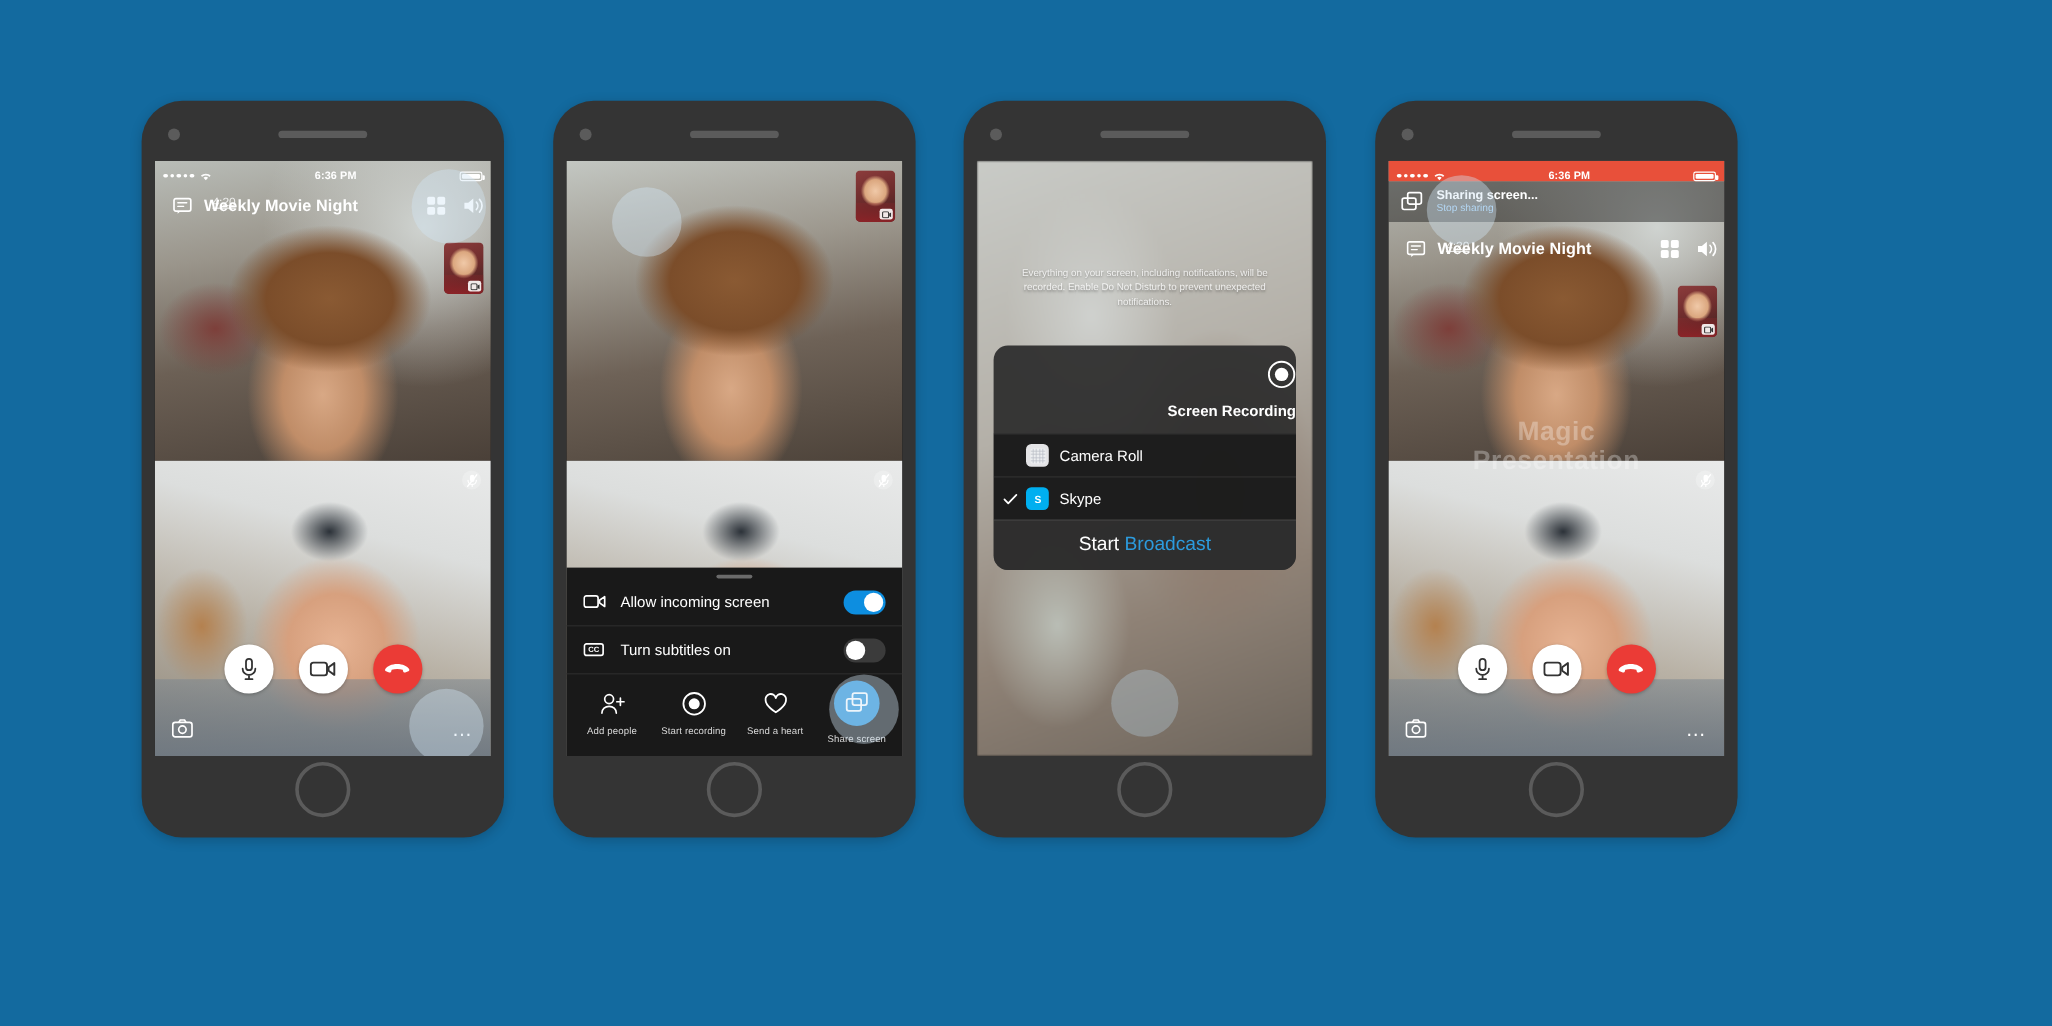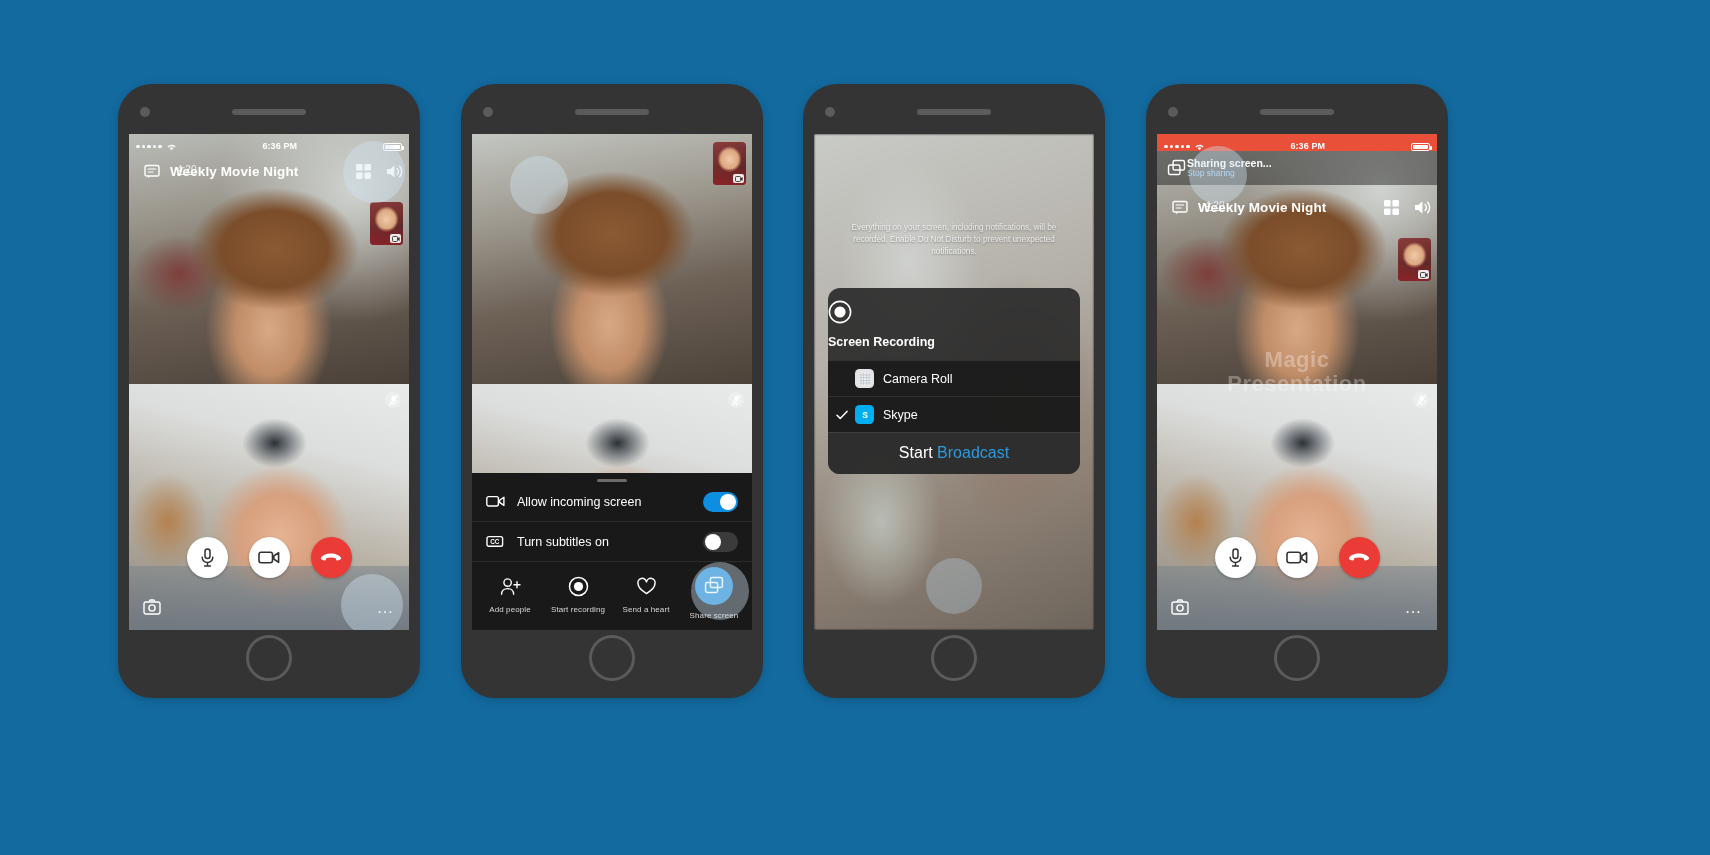--- a/index.html
+++ b/index.html
@@ -132,21 +132,21 @@
   .icon { display: inline-flex; align-items: center; justify-content: center; }
   svg { display: block; }
 
   
   .sharebanner {
     position: absolute; left: 0; top: 17px; width: 100%;
     height: 34px; display: flex; align-items: center;
     padding: 0 10px; color: #fff; z-index: 5;
     background: rgba(20,20,20,.45);
   }
-  .sb-texts { margin-left: 1px; line-height: 1.15; }
+  .sb-texts { margin-left: 11px; line-height: 1.15; }
   .sb-t1 { font-size: 10.5px; font-weight: 700; }
   .sb-t2 { font-size: 8.5px; color: #9ecbf0; }
 
   
   .thumb {
     position: absolute; right: 6px;
     width: 33px; height: 43px; border-radius: 4px; overflow: hidden;
     background:
       radial-gradient(ellipse 46% 38% at 50% 40%, #f0c9a8 0%, #dba77f 58%, rgba(219,167,127,0) 80%),
       linear-gradient(160deg, #8c3c3c 0%, #6d2c2c 50%, #3d2020 100%);
@@ -249,21 +249,21 @@
   }
 
   
   .sheet {
     position: absolute; left: 14px; right: 14px;
     border-radius: 12px; overflow: hidden;
     background: rgba(46,46,46,.94);
     z-index: 9; color: #fff;
   }
   .sheet-head {
-    padding: 12px 0 11px; text-align: left; border-radius: 12px;
+    padding: 12px 0 11px; text-align: right; border-radius: 12px;
   }
   .sheet-title { font-size: 12.5px; font-weight: 600; margin-top: 7px; }
   .srow {
     display: flex; align-items: center; height: 36px;
     padding: 0 10px 0 8px;
     border-top: 1px solid rgba(255,255,255,.09);
     background: rgba(24,24,24,.80);
     font-size: 12.5px;
   }
   .srow .check { width: 16px; font-size: 12px; color: #fff; text-align: center; }

